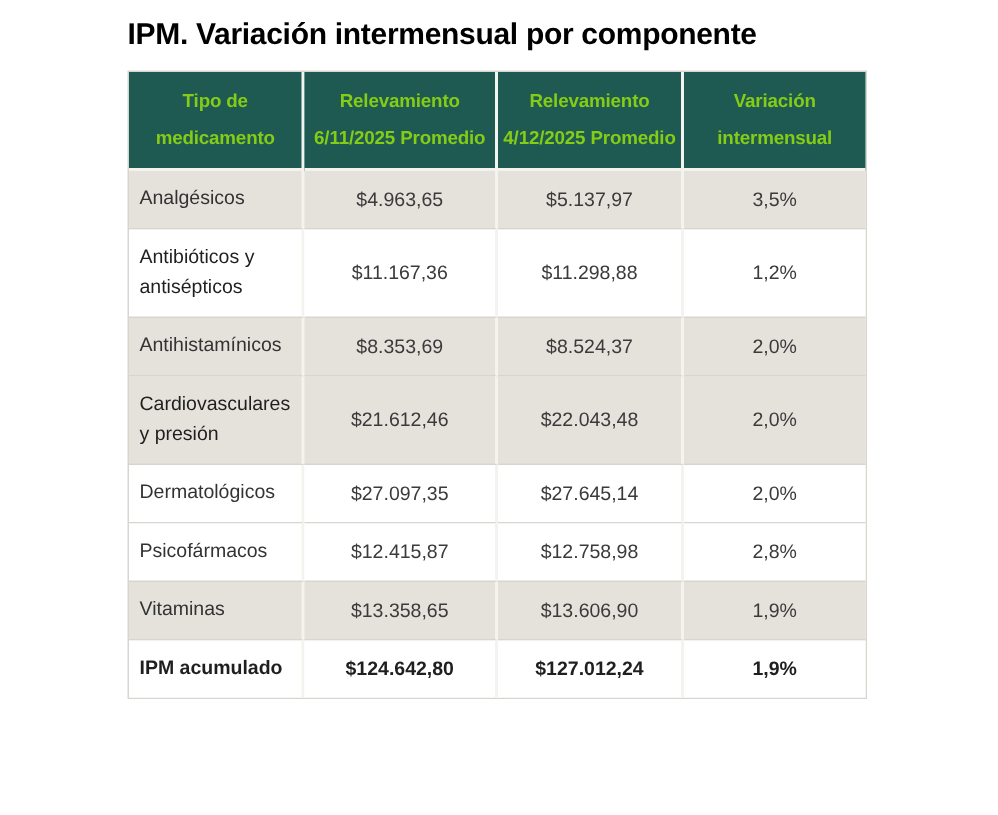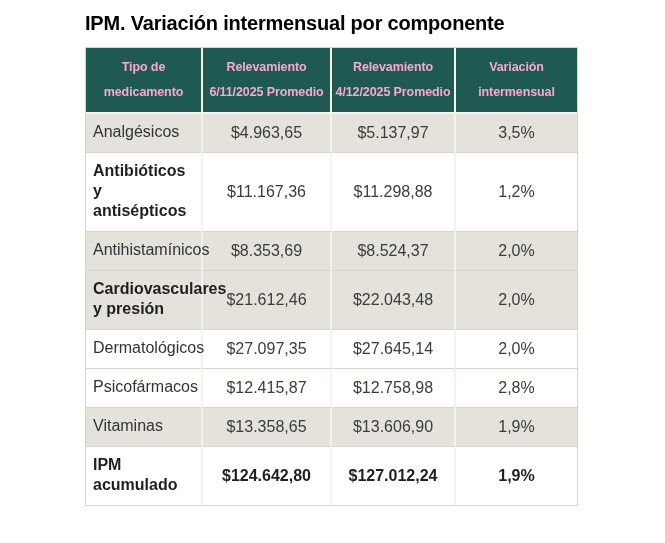--- a/index.html
+++ b/index.html
@@ -20,54 +20,54 @@
   }
   table.ipm {
     border-collapse: separate;
     border-spacing: 0;
     width: 491px;
     table-layout: fixed;
     border: 1px solid #D8D5CF;
   }
   th {
     background: #1E5A52;
-    color: #f9a8d4;
+    color: #84cc16;
     font-size: 12.5px;
     font-weight: bold;
     text-align: center;
     vertical-align: middle;
     padding: 7px 1px;
     border-right: 2px solid #F5F3F0;
     border-bottom: 2px solid #F5F3F0;
   }
   th:last-child { border-right: none; }
   th .hl { line-height: 25px; white-space: nowrap; letter-spacing: -0.1px; }
   td {
-    font-size: 16px;
+    font-size: 13px;
     color: #3B3B3B;
     line-height: 20px;
     border-right: 2px solid #F5F3F0;
     border-bottom: 1px solid #D8D5CF;
     background: #ffffff;
   }
   td:last-child { border-right: none; }
   tr:last-child td { border-bottom: none; }
   td.label {
     text-align: left;
     vertical-align: top;
     padding: 8px 3px 10px 7px;
     color: #333333;
   }
   td.num {
     text-align: center;
     vertical-align: middle;
     padding: 4px 4px;
   }
   tr.shaded td { background: #E5E2DC; }
-  tr.bold-label td.label { font-weight: bold; color: #1f1f1f; }
+  tr.bold-label td.label { font-weight: normal; color: #1f1f1f; }
   tr.bold-row td { font-weight: bold; color: #1f1f1f; }
 </style>
 </head>
 <body>
 
 <div class="figure">
   <h1 class="title">IPM. Variación intermensual por componente</h1>
 
   <table class="ipm">
     <colgroup>

